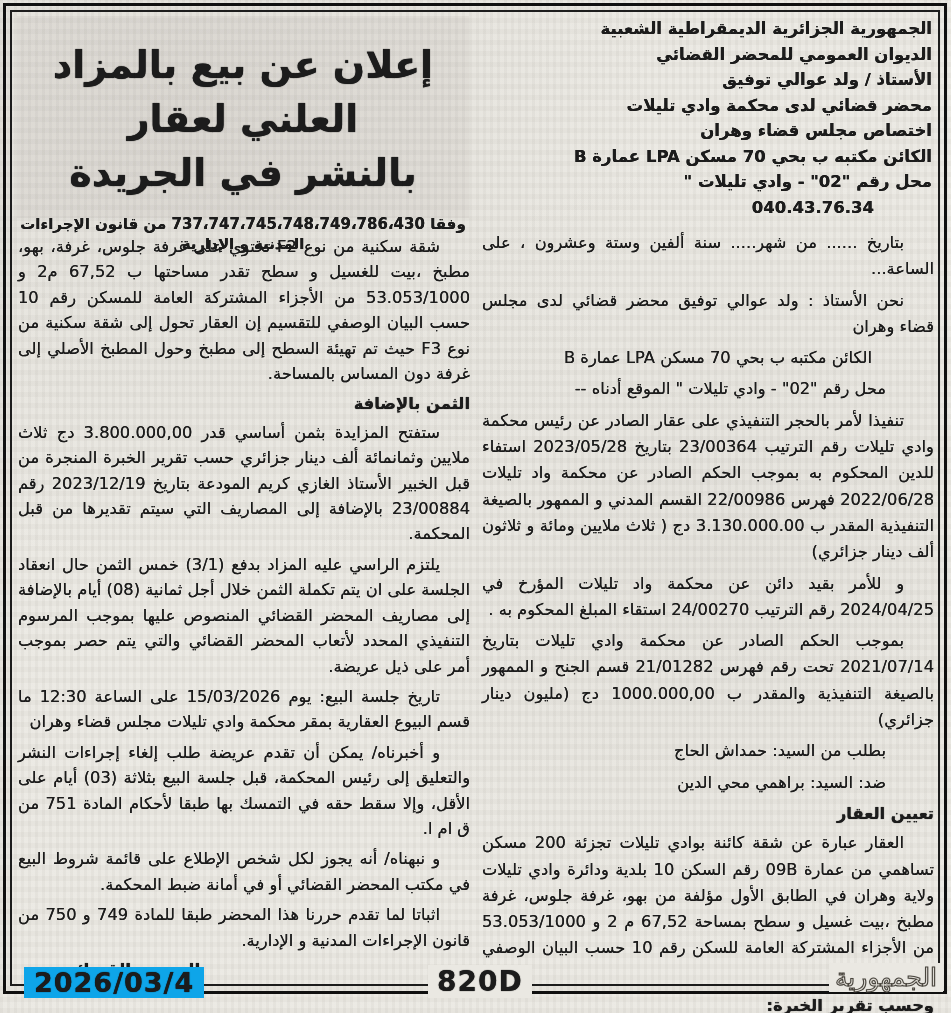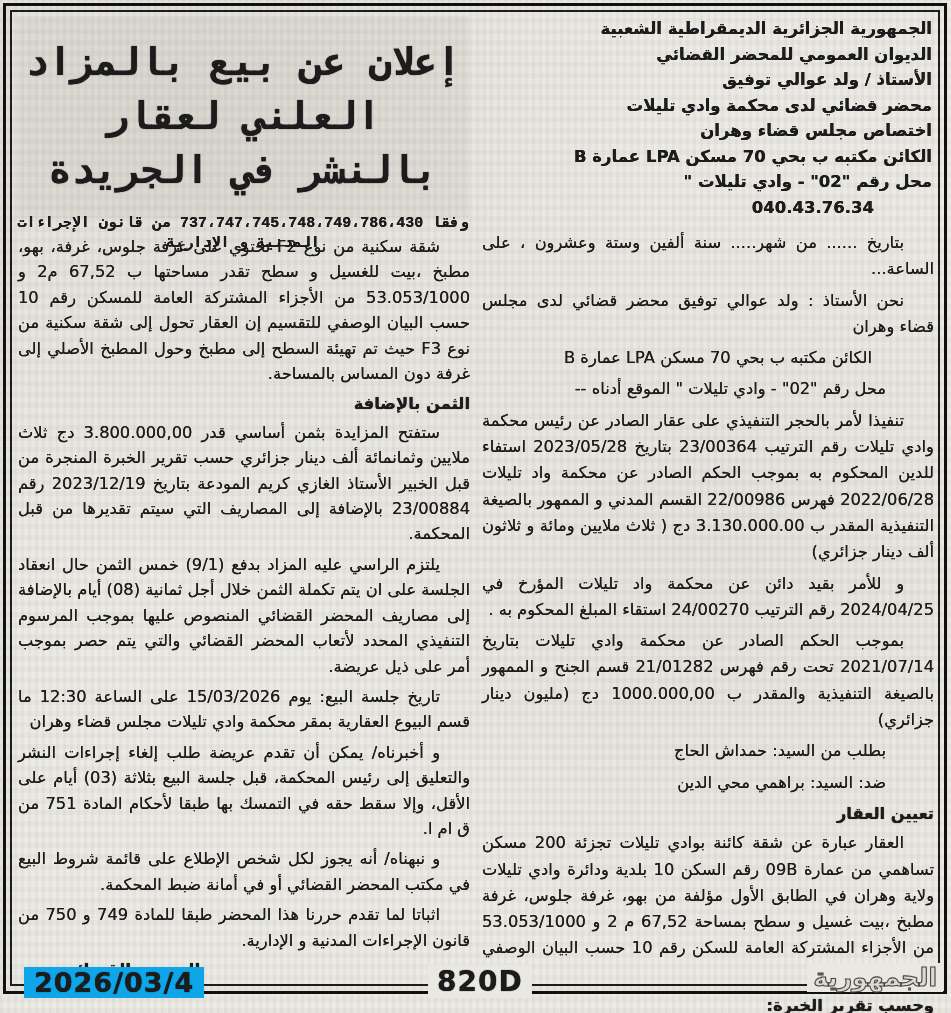--- a/index.html
+++ b/index.html
@@ -23,21 +23,20 @@
     border:3px solid #101010;z-index:1;
   }
   .frame-inner{
     position:absolute;left:10px;top:10px;right:11px;bottom:27px;
     border:2px solid #1d1d1d;z-index:1;
   }
   .title-box{
     position:absolute;left:17px;top:16px;width:452px;height:202px;z-index:2;
     direction:rtl;text-align:center;padding-top:22px;box-sizing:border-box;
     background:rgba(70,65,55,.05);
-    font-family:Liberation Mono, monospace;
   }
   .title-line{
     font-size:38px;font-weight:bold;line-height:54px;letter-spacing:-1px;
     text-shadow:0 0 1px #000;
   }
   .legal-basis{
     font-size:15px;font-weight:bold;margin-top:14px;line-height:20px;
     text-shadow:0 0 .5px #000;
   }
   .letterhead{
@@ -71,21 +70,21 @@
     text-shadow:0 0 1px #000;
   }
   .page-ref{
     position:absolute;left:428px;top:965px;z-index:3;
     font-size:28px;font-weight:bold;letter-spacing:1px;
     background:#eae8e2;padding:0 9px;direction:ltr;
     text-shadow:0 0 1px #000;
   }
   .newspaper-logo{
     position:absolute;right:8px;top:963px;z-index:3;
-    direction:rtl;font-size:25px;font-weight:bold;letter-spacing:1px;
+    direction:rtl;font-size:25px;font-weight:normal;letter-spacing:1px;
     background:#eae8e2;padding:0 6px;
     color:#dedbd4;-webkit-text-stroke:1.1px #4a463f;
     text-shadow:0 0 1px rgba(60,55,50,.55);
   }
 </style>
 </head>
 <body>
 
 <div class="frame-outer"></div>
 <div class="frame-inner"></div>
@@ -119,21 +118,21 @@
   <p class="p-pad2">ضد: السيد: براهمي محي الدين</p>
   <p class="heading">تعيين العقار</p>
   <p>العقار عبارة عن شقة كائنة بوادي تليلات تجزئة 200 مسكن تساهمي من عمارة 09B رقم السكن 10 بلدية ودائرة وادي تليلات ولاية وهران في الطابق الأول مؤلفة من بهو، غرفة جلوس، غرفة مطبخ ،بيت غسيل و سطح بمساحة 67,52 م 2 و 53.053/1000 من الأجزاء المشتركة العامة للسكن رقم 10 حسب البيان الوصفي للتقسيم.</p>
   <p class="heading">وحسب تقرير الخبرة:</p>
 </div>
 
 <div class="col-body col-left-body">
   <p>شقة سكنية من نوع F2 تحتوي على غرفة جلوس، غرفة، بهو، مطبخ ،بيت للغسيل و سطح تقدر مساحتها ب 67,52 م2 و 53.053/1000 من الأجزاء المشتركة العامة للمسكن رقم 10 حسب البيان الوصفي للتقسيم إن العقار تحول إلى شقة سكنية من نوع F3 حيث تم تهيئة السطح إلى مطبخ وحول المطبخ الأصلي إلى غرفة دون المساس بالمساحة.</p>
   <p class="heading">الثمن بالإضافة</p>
   <p>ستفتح المزايدة بثمن أساسي قدر 3.800.000,00 دج ثلاث ملايين وثمانمائة ألف دينار جزائري حسب تقرير الخبرة المنجرة من قبل الخبير الأستاذ الغازي كريم المودعة بتاريخ 2023/12/19 رقم 23/00884 بالإضافة إلى المصاريف التي سيتم تقديرها من قبل المحكمة.</p>
-  <p>يلتزم الراسي عليه المزاد بدفع (9/1) خمس الثمن حال انعقاد الجلسة على ان يتم تكملة الثمن خلال أجل ثمانية (08) أيام بالإضافة إلى مصاريف المحضر القضائي المنصوص عليها بموجب المرسوم التنفيذي المحدد لأتعاب المحضر القضائي والتي يتم حصر بموجب أمر على ذيل عريضة.</p>
+  <p>يلتزم الراسي عليه المزاد بدفع (3/1) خمس الثمن حال انعقاد الجلسة على ان يتم تكملة الثمن خلال أجل ثمانية (08) أيام بالإضافة إلى مصاريف المحضر القضائي المنصوص عليها بموجب المرسوم التنفيذي المحدد لأتعاب المحضر القضائي والتي يتم حصر بموجب أمر على ذيل عريضة.</p>
   <p>تاريخ جلسة البيع: يوم 15/03/2026 على الساعة 12:30 ما قسم البيوع العقارية بمقر محكمة وادي تليلات مجلس قضاء وهران</p>
   <p>و أخبرناه/ يمكن أن تقدم عريضة طلب إلغاء إجراءات النشر والتعليق إلى رئيس المحكمة، قبل جلسة البيع بثلاثة (03) أيام على الأقل، وإلا سقط حقه في التمسك بها طبقا لأحكام المادة 751 من ق ام ا.</p>
   <p>و نبهناه/ أنه يجوز لكل شخص الإطلاع على قائمة شروط البيع في مكتب المحضر القضائي أو في أمانة ضبط المحكمة.</p>
   <p>اثباتا لما تقدم حررنا هذا المحضر طبقا للمادة 749 و 750 من قانون الإجراءات المدنية و الإدارية.</p>
   <p class="signature">المحضر القضائي</p>
 </div>
 
 <div class="footer-date">2026/03/4</div>
 <div class="page-ref">820D</div>
 <div class="newspaper-logo">الجمهورية</div>

